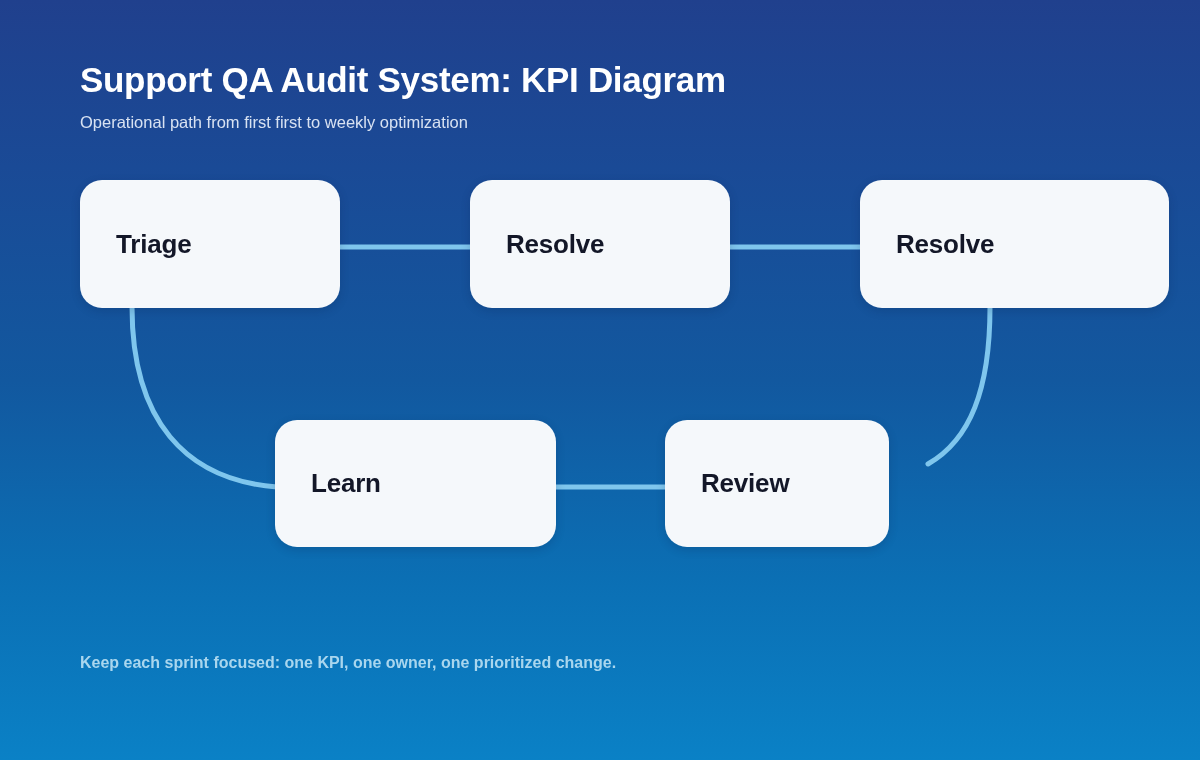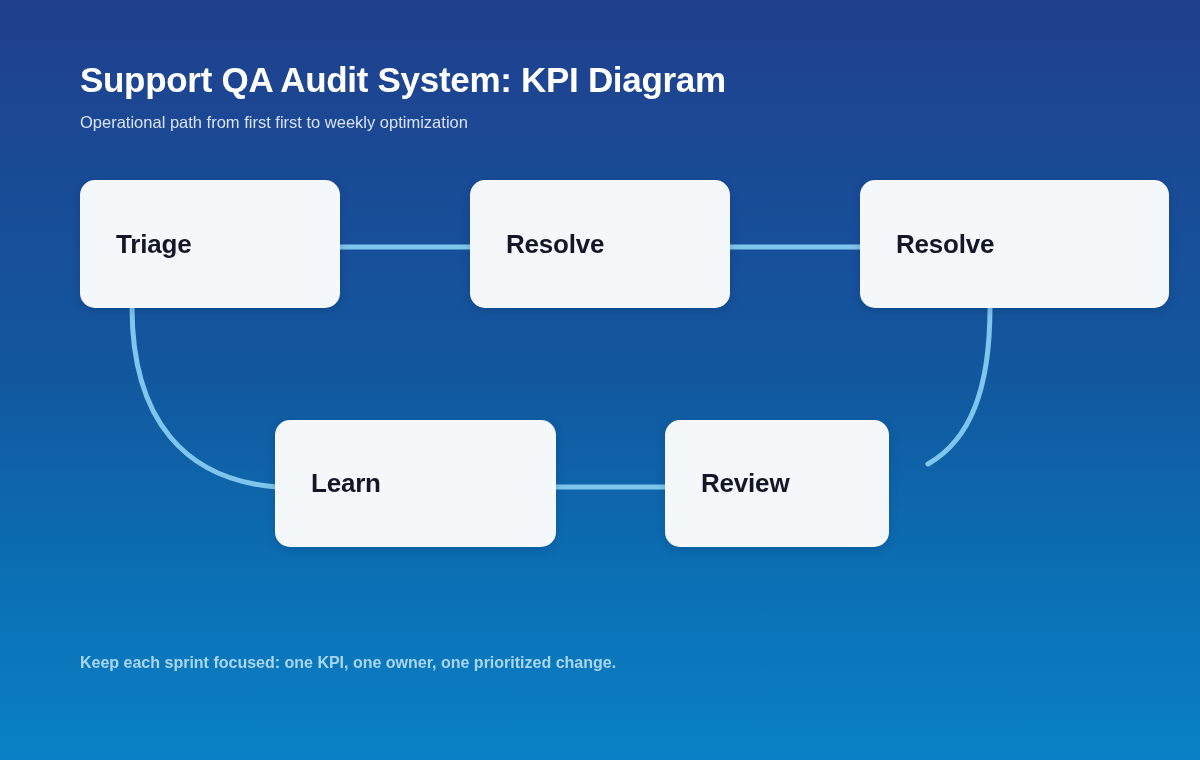--- a/index.html
+++ b/index.html
@@ -53,21 +53,21 @@
 
   #edge-layer {
     position:absolute;
     left:0; top:0;
     width:1200px; height:760px;
   }
 
   .node {
     position:absolute;
     background:#F5F8FB;
-    border-radius:15px;
+    border-radius:22px;
     display:flex;
     align-items:center;
     box-shadow:0 3px 10px rgba(6,28,64,0.18);
   }
 
   .node-label {
     font-size:26px;
     font-weight:bold;
     color:#131728;
     padding-left:36px;

